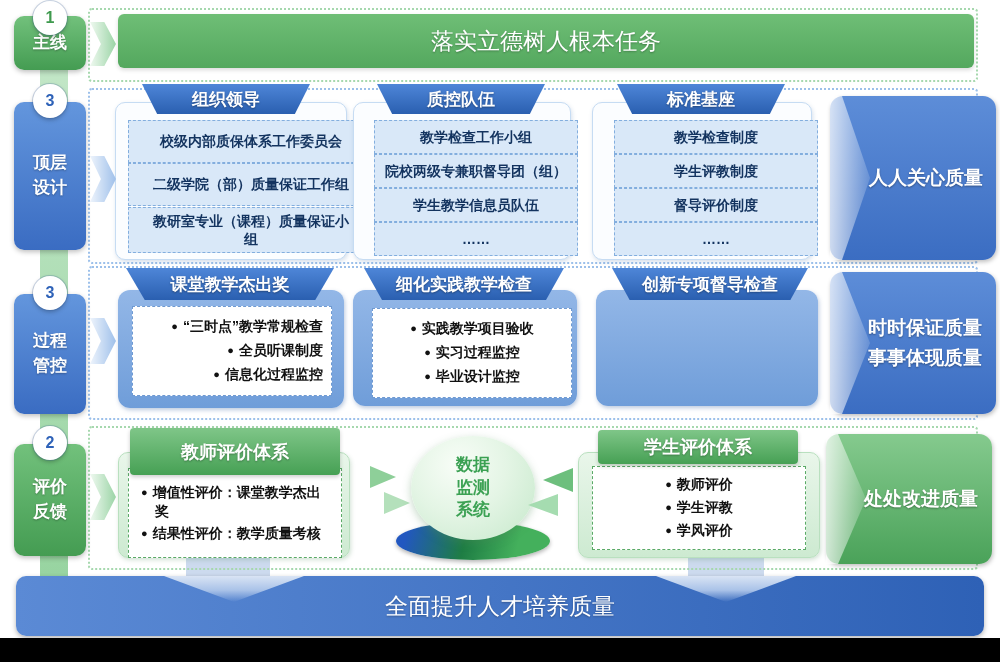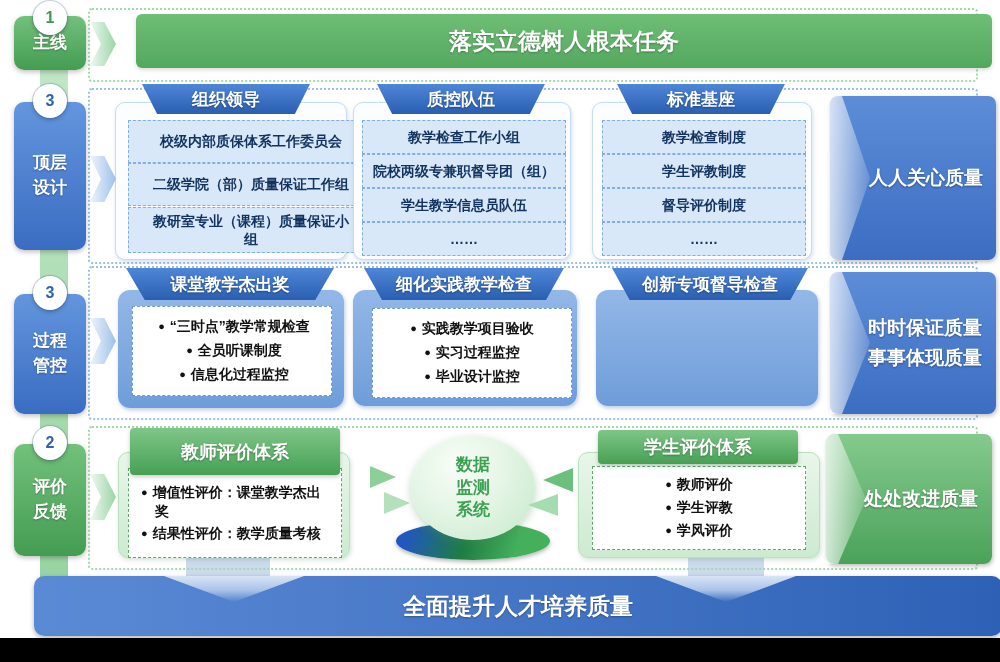--- a/index.html
+++ b/index.html
@@ -23,47 +23,47 @@
   .side-label{position:absolute;border-radius:10px;color:#fff;font-weight:bold;font-size:17px;
     display:flex;flex-direction:column;align-items:center;justify-content:center;line-height:1.45;
     text-shadow:0 1px 2px rgba(0,0,0,.3);box-shadow:0 2px 5px rgba(0,0,0,.25);z-index:5;}
   .side-label.blue{background:linear-gradient(180deg,#6396dd,#3a6cc2);}
   .side-label.green{background:linear-gradient(180deg,#72c17c,#449c52);}
   
   .flow-arrow{position:absolute;clip-path:polygon(0 0,55% 0,100% 50%,55% 100%,0 100%,42% 50%);z-index:4;}
   .flow-arrow.blue{background:linear-gradient(90deg,#eef4fc,#9fc0ea);}
   .flow-arrow.green{background:linear-gradient(90deg,#eff9f0,#9bd4a6);}
   
-  .banner{position:absolute;border-radius:6px;color:#fff;font-weight:bold;font-size:23px;
-    display:flex;align-items:center;justify-content:center;text-shadow:0 1px 2px rgba(0,0,0,.3);margin-left:18px;}
+  .banner{position:absolute;border-radius:6px;color:#fff;font-weight:normal;font-size:23px;
+    display:flex;align-items:center;justify-content:center;text-shadow:0 1px 2px rgba(0,0,0,.3);}
   .banner.top{background:linear-gradient(180deg,#6fbe76,#54a85e);box-shadow:0 2px 4px rgba(0,0,0,.15);}
   .banner.bottom{background:linear-gradient(90deg,#5b8ad5,#2e61b6);box-shadow:0 2px 5px rgba(0,0,0,.3);border-radius:10px;}
   .chevron-down{position:absolute;clip-path:polygon(0 0,100% 0,50% 100%);
     background:linear-gradient(180deg,#d9e4f4 0%,#a9c2e8 55%,rgba(169,194,232,0) 100%);z-index:3;}
   
   .panel{position:absolute;background:#fbfdff;border:1px solid #c6dcf3;border-radius:10px;
     box-shadow:1px 2px 4px rgba(90,130,180,.25);}
   .trap-header{position:absolute;clip-path:polygon(0 0,100% 0,91% 100%,9% 100%);
     background:linear-gradient(180deg,#4e86d8,#2a5fb0);color:#fff;font-weight:bold;font-size:17px;
     display:flex;align-items:center;justify-content:center;z-index:4;text-shadow:0 1px 2px rgba(0,0,0,.35);}
   .item-blue{position:absolute;background:#d9e8f8;border:1px dashed #83aede;color:#13335f;
     font-size:14px;font-weight:600;display:flex;align-items:center;justify-content:center;
     text-align:center;line-height:1.3;}
   .item-blue.wrap{padding:2px 20px;}
-  .item-blue.line{padding:2px 2px;}
+  .item-blue.line{padding:2px 2px;margin-left:12px;}
   
   .proc-box{position:absolute;background:linear-gradient(180deg,#93b7e7,#6f9dd9);border-radius:12px;
     box-shadow:1px 2px 4px rgba(60,100,160,.35);}
   .proc-inner{position:absolute;background:#ffffff;border:1px dashed #6f9ad2;
     display:flex;flex-direction:column;justify-content:center;gap:6px;font-size:14px;font-weight:600;color:#111;}
-  .proc-inner.left{align-items:center;padding:6px 8px 6px 12px;}
+  .proc-inner.left{align-items:flex-end;padding:6px 8px 6px 12px;}
   .proc-inner.center{align-items:center;padding:6px 6px;}
   .bullet::before{content:"●";font-size:11px;margin-right:5px;vertical-align:1px;}
   
-  .big-arrow{position:absolute;color:#fff;font-weight:bold;font-size:19px;border-radius:8px;
+  .big-arrow{position:absolute;color:#fff;font-weight:bold;font-size:19px;border-radius:13px;
     display:flex;align-items:center;justify-content:center;text-align:center;line-height:1.6;
     text-shadow:0 1px 2px rgba(0,0,0,.35);box-shadow:1px 2px 4px rgba(0,0,0,.25);}
   .big-arrow.blue{background:linear-gradient(180deg,#5d8dd8,#3b6dc2);}
   .big-arrow.green{background:linear-gradient(180deg,#85ca8e,#4aa259);}
   .big-arrow .lightchev{position:absolute;left:0;top:0;bottom:0;width:40px;
     clip-path:polygon(0 0,30% 0,100% 50%,30% 100%,0 100%);
     background:linear-gradient(90deg,rgba(255,255,255,.75),rgba(255,255,255,.15));}
   
   .eval-frame{position:absolute;background:linear-gradient(180deg,#e9f6ea,#cdead1);
     border:1px solid #b9e0bf;border-radius:10px;box-shadow:1px 2px 4px rgba(80,140,90,.25);}

